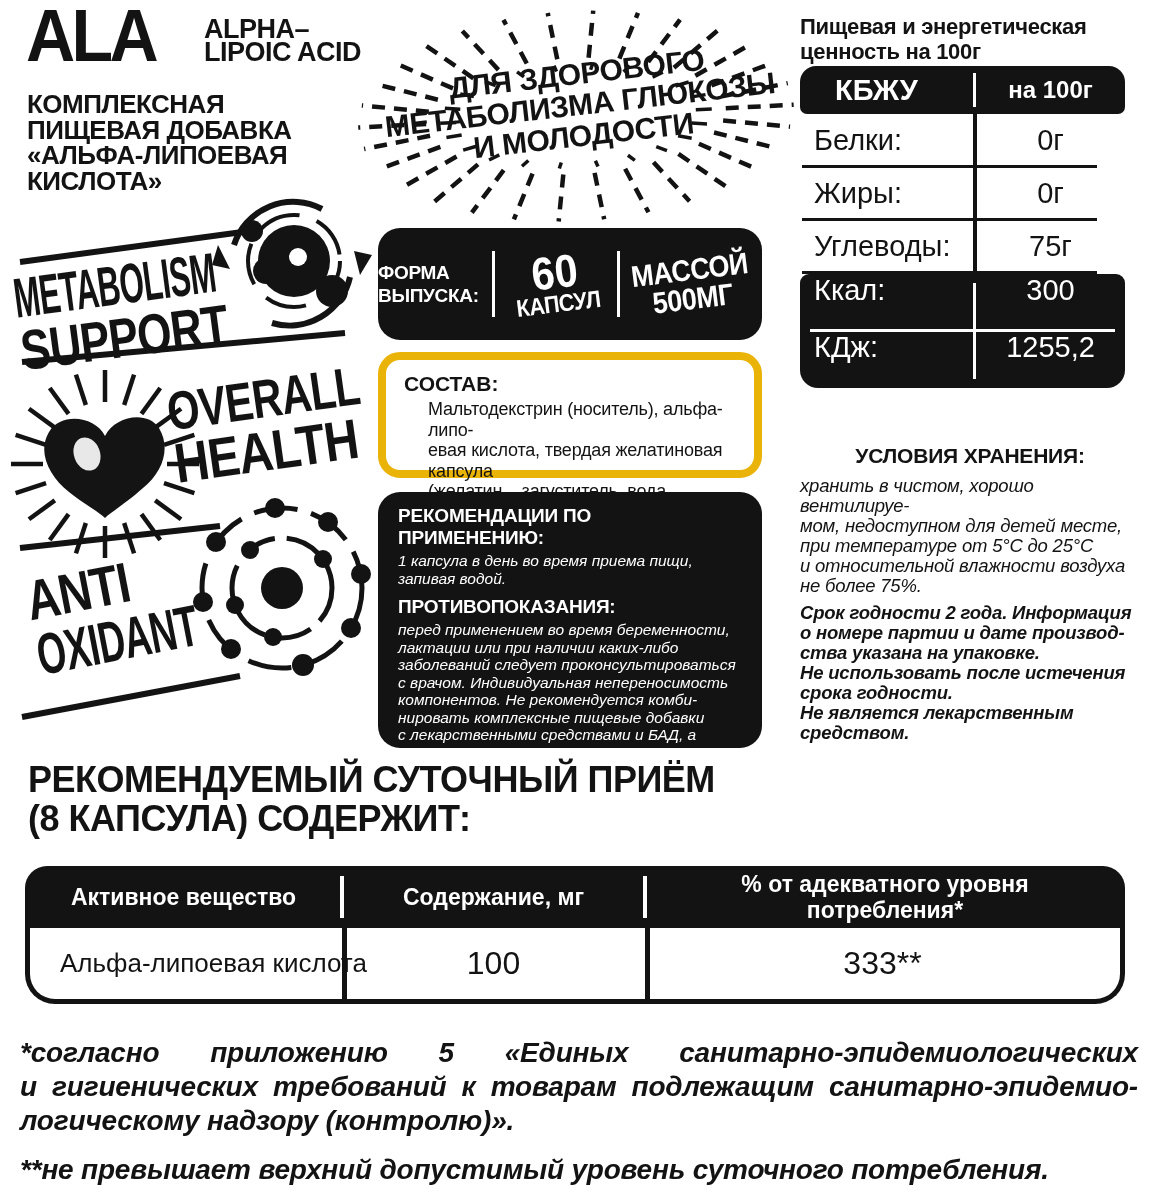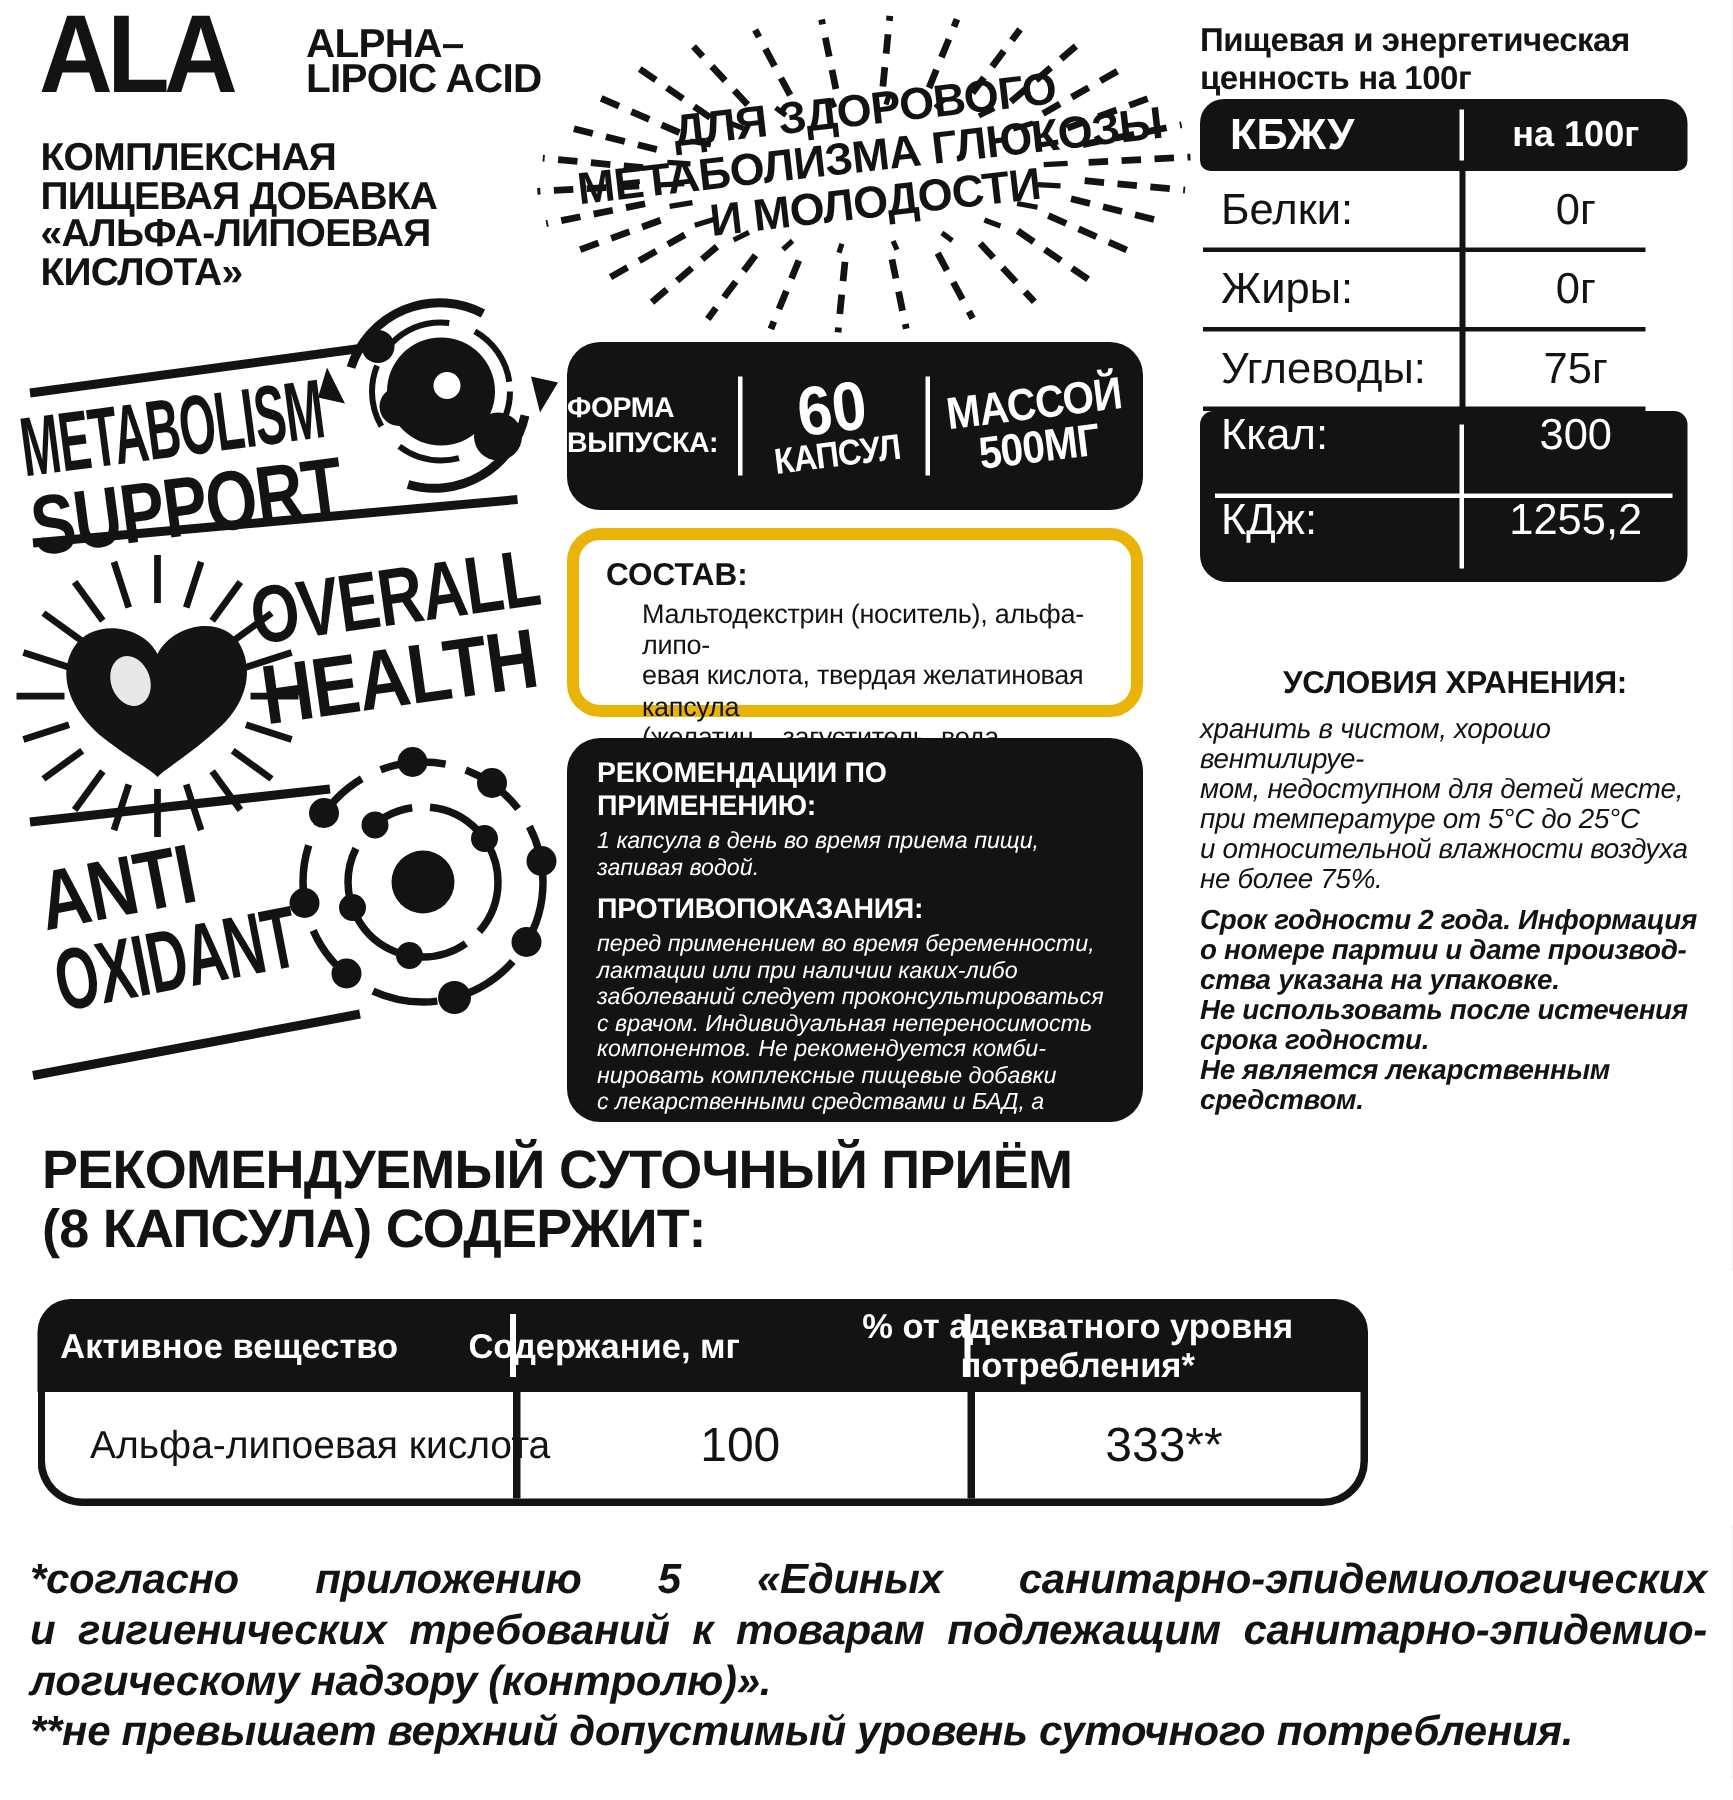--- a/index.html
+++ b/index.html
@@ -52,21 +52,21 @@
   .reco-box{left:378px;top:492px;width:384px;height:256px;background:#131313;border-radius:22px;
             box-sizing:border-box;color:#fff;padding:13px 20px;}
   .reco-title{font-size:19px;font-weight:800;letter-spacing:-0.2px;}
   .reco-text{font-size:15.5px;font-style:italic;line-height:17.5px;margin-top:3px;}
   .contra-title{font-size:19px;font-weight:800;margin-top:9px;letter-spacing:-0.2px;}
 
   
   .nutri-heading{left:800px;top:14px;width:335px;font-size:22px;font-weight:800;line-height:25px;letter-spacing:-0.3px;}
   .nutri{left:800px;top:66px;width:325px;}
   .nutri-head{height:48px;background:#131313;border-radius:16px 16px 7px 7px;color:#fff;
-              display:flex;align-items:center;position:relative;}
+              display:flex;align-items:center;position:relative;padding-left:15px;}
   .nh-label{font-size:29px;font-weight:800;padding-left:20px;width:150px;}
   .nh-div{position:absolute;left:173px;top:7px;bottom:7px;width:3px;background:#fff;}
   .nh-val{position:absolute;left:176px;right:0;text-align:center;font-size:24px;font-weight:700;}
   .nutri-body{position:relative;}
   .nrow{height:53px;display:flex;align-items:center;position:relative;}
   .nrow-label{font-size:29px;padding-left:14px;width:160px;}
   .nrow-val{position:absolute;left:176px;right:0;text-align:center;font-size:29px;}
   .nsep{position:absolute;bottom:-1px;left:2px;right:28px;height:3px;background:#131313;}
   .nvline{position:absolute;left:173px;top:0;height:159px;width:4px;background:#131313;}
   .nutri-energy{position:relative;background:#131313;border-radius:9px 9px 18px 18px;color:#fff;margin-top:1px;}
@@ -77,40 +77,40 @@
   
   .storage{left:800px;top:444px;width:340px;}
   .storage-title{font-size:21px;font-weight:800;letter-spacing:-0.2px;text-align:center;}
   .storage p{margin:0;font-size:18.5px;line-height:20px;font-style:italic;letter-spacing:-0.2px;}
   .storage .p1{margin-top:8px;font-weight:400;}
   .storage .pb{margin-top:7px;font-weight:700;}
   .storage .pb2{font-weight:700;}
 
   
   .daily-heading{left:28px;top:760px;font-size:36px;font-weight:800;line-height:39px;letter-spacing:-0.5px;}
-  .dtable{left:25px;top:866px;width:887px;}
+  .dtable{left:25px;top:866px;width:1100px;}
   .dhead{height:62px;background:#131313;border-radius:22px 22px 0 0;color:#fff;display:flex;position:relative;}
   .dh-cell{display:flex;align-items:center;justify-content:center;text-align:center;
            font-size:23px;font-weight:700;line-height:26px;}
   .dh1{width:317px;} .dh2{width:303px;} .dh3{width:480px;}
   .dh-div{position:absolute;top:10px;bottom:10px;width:4px;background:#fff;}
   .dbody{position:relative;height:76px;border:5px solid #131313;border-top:none;
          border-radius:0 0 30px 30px;box-sizing:border-box;}
   .db-div{position:absolute;top:0;bottom:0;width:5px;background:#131313;}
   .db-sub{position:absolute;left:30px;top:0;bottom:0;display:flex;align-items:center;font-size:26px;}
   .db-amt{position:absolute;left:312px;width:303px;top:0;bottom:0;display:flex;align-items:center;
           justify-content:center;font-size:32px;}
   .db-pct{position:absolute;left:615px;right:0;top:0;bottom:0;display:flex;align-items:center;
           justify-content:center;font-size:32px;}
 
   
   .footnotes{left:20px;top:1036px;width:1118px;font-style:italic;}
   .fn-line{font-size:28px;font-weight:700;line-height:34px;text-align:justify;text-align-last:justify;letter-spacing:-0.2px;}
   .fn-line.last{text-align-last:left;}
-  .fn2{margin-top:0;font-size:28px;font-weight:700;letter-spacing:-0.2px;}
+  .fn2{margin-top:16px;font-size:28px;font-weight:700;letter-spacing:-0.2px;}
 </style>
 </head>
 <body>
 
 <div class="page">
 
   <div class="abs ala">ALA</div>
   <div class="abs brand-name pre">ALPHA–
 LIPOIC ACID</div>
   <div class="abs subtitle pre">КОМПЛЕКСНАЯ

